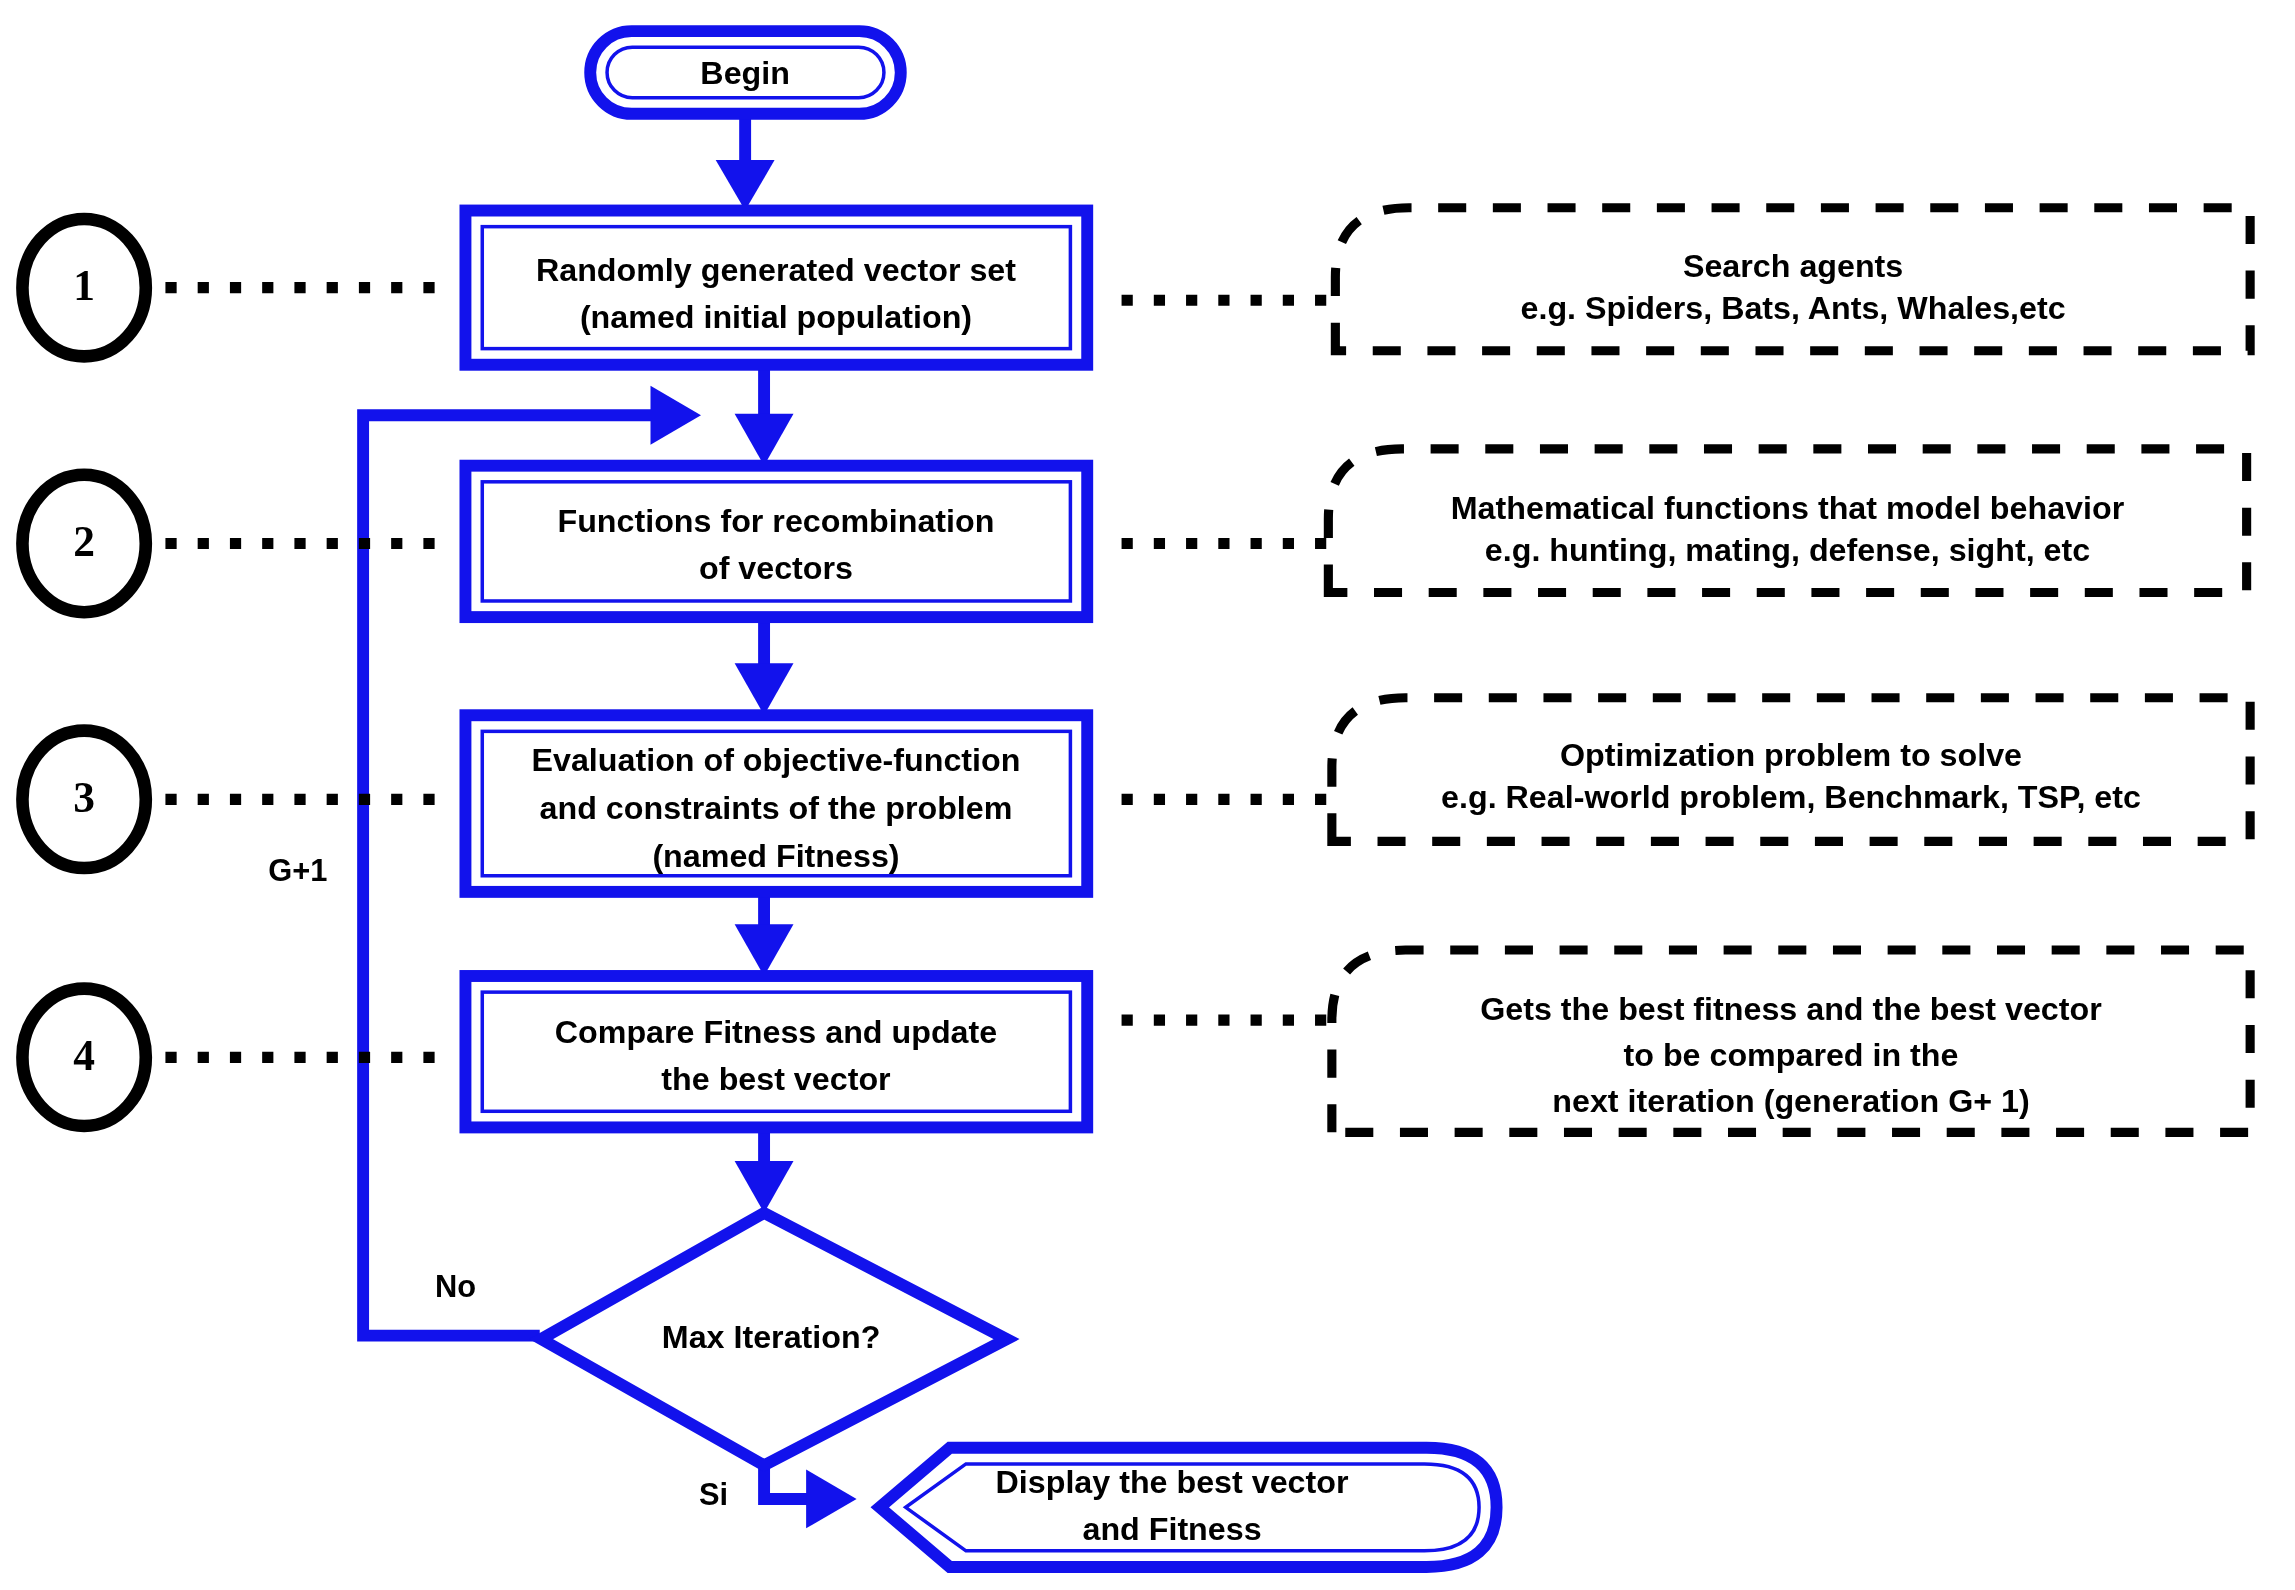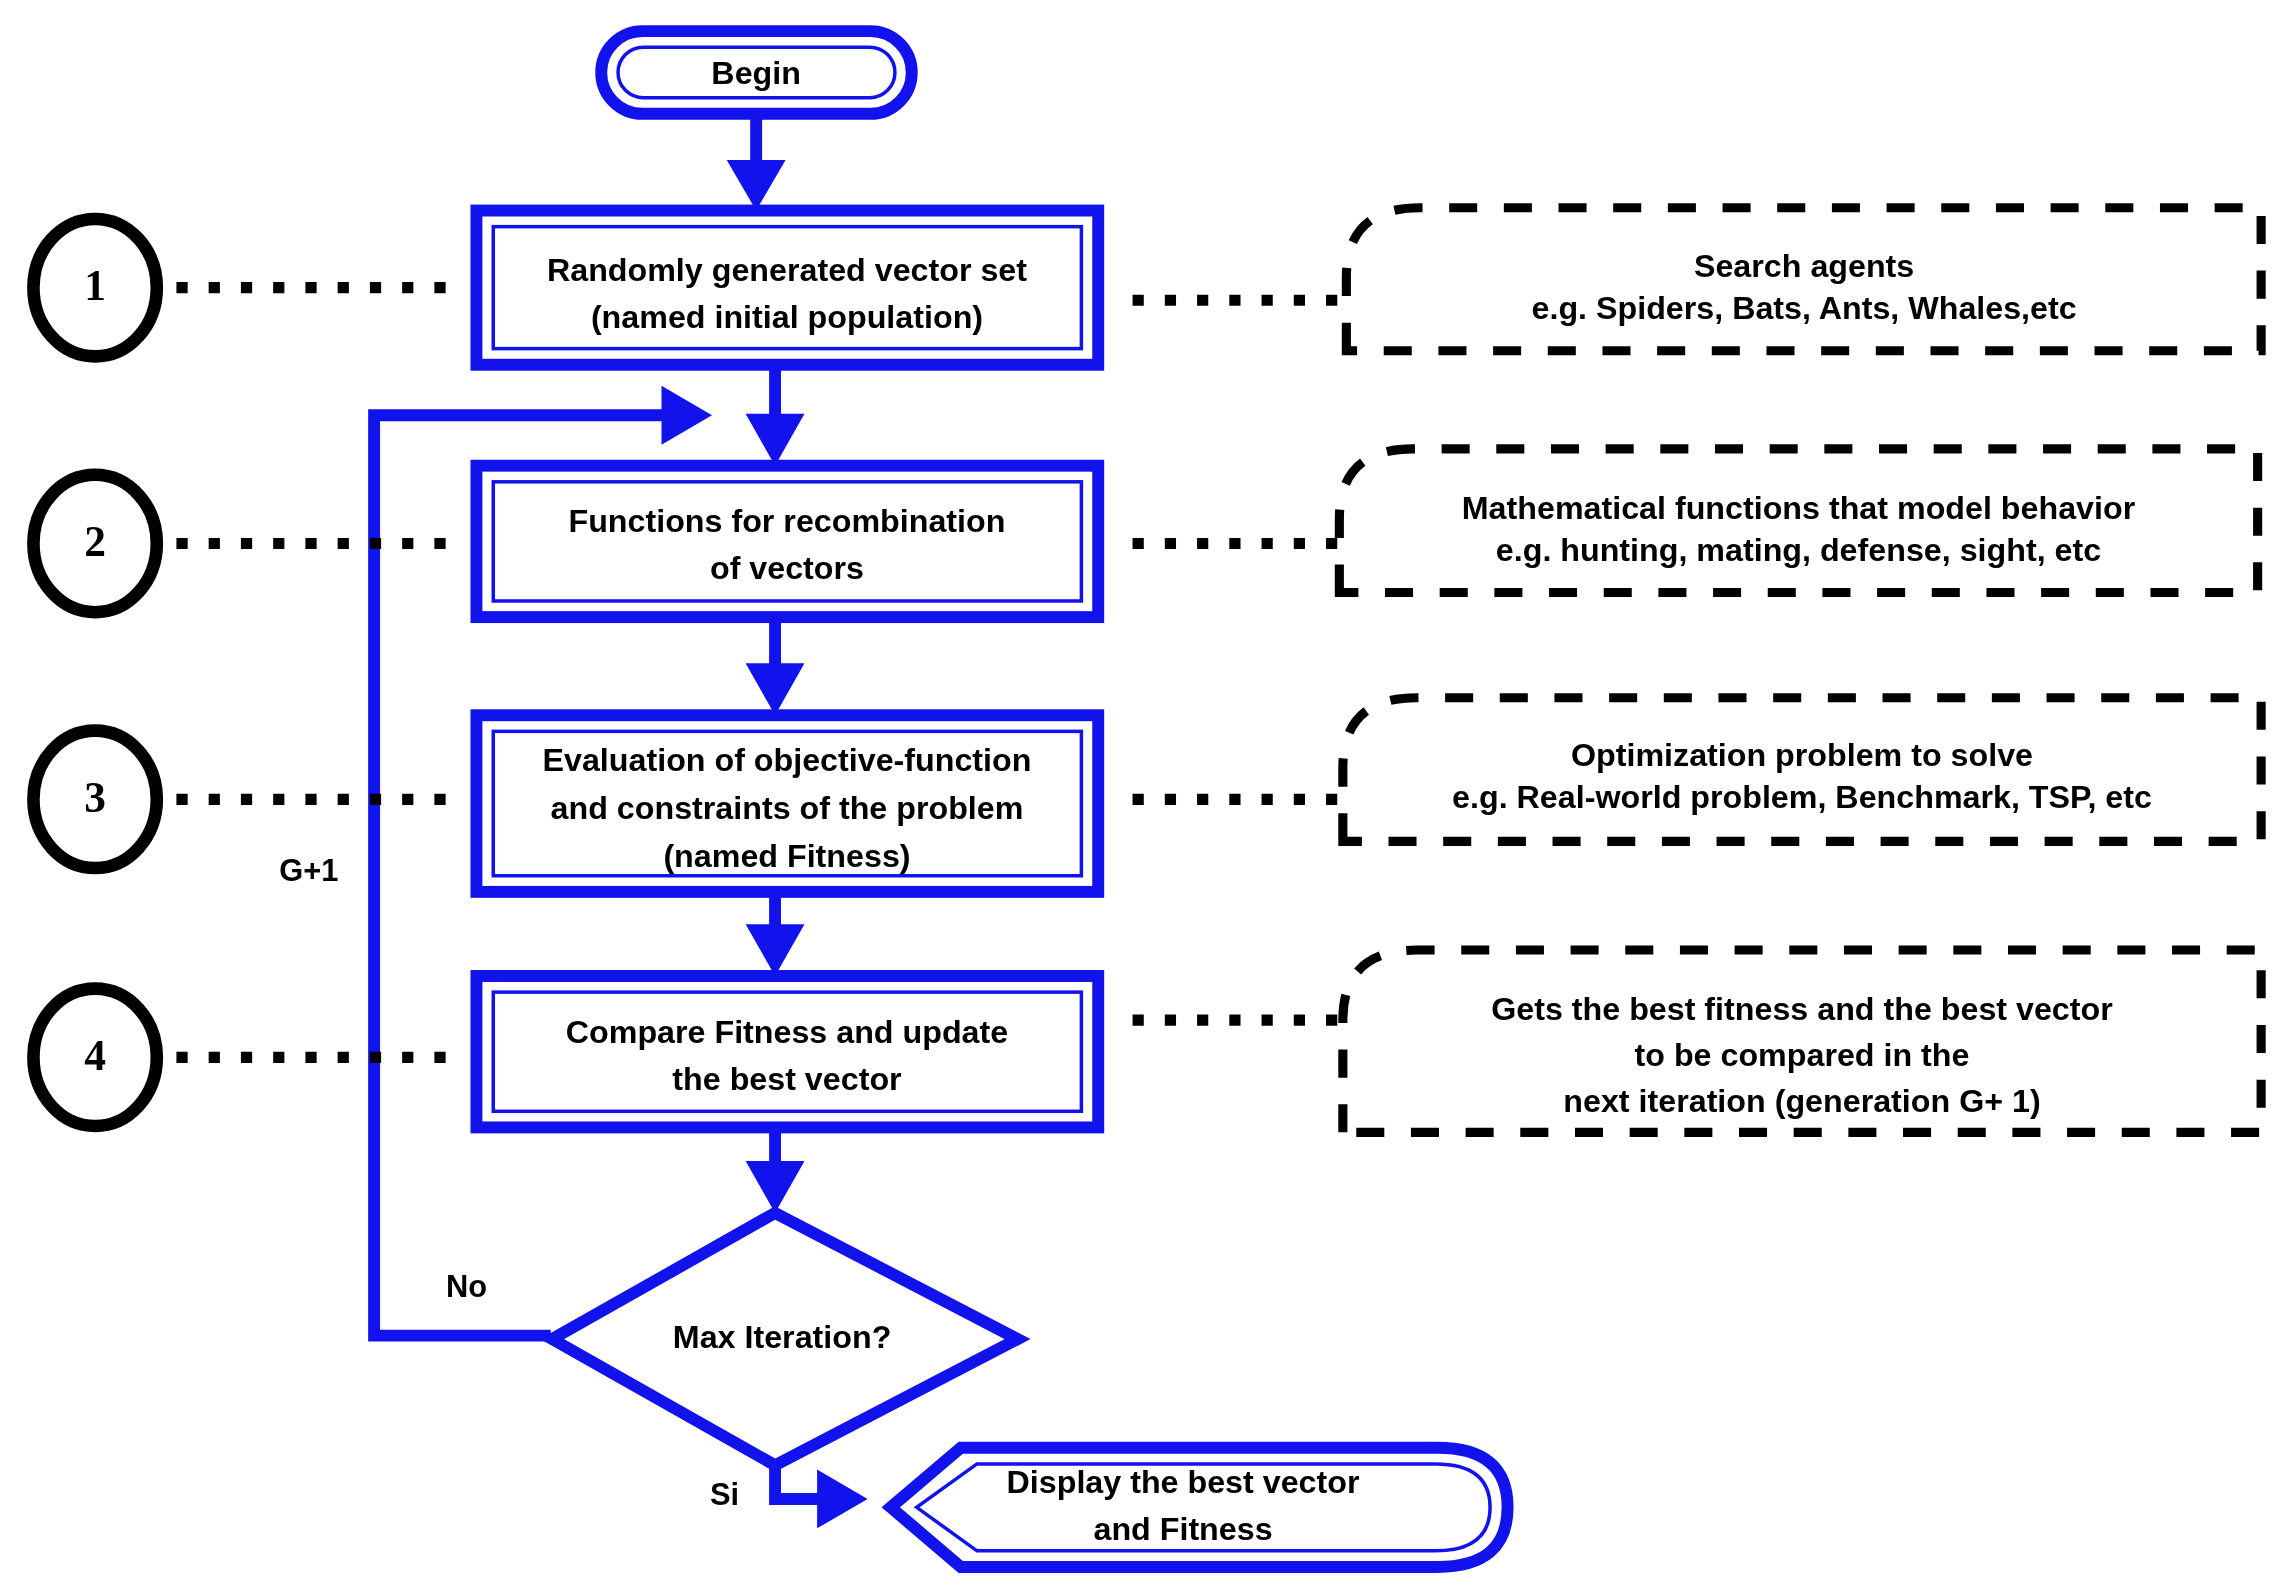--- a/index.html
+++ b/index.html
@@ -10,21 +10,20 @@
   body {
     width: 2295px;
     height: 1591px;
     font-family: "Liberation Sans", sans-serif;
     overflow: hidden;
   }
   #flow-root {
     position: relative;
     width: 1902px;
     height: 1591px;
-    padding-left: 11px;
   }
   svg#flow-svg {
     display: block;
     width: 2295px;
     height: 1591px;
   }
   .shape-stroke {
     fill: #ffffff;
     stroke: #1212ec;
     stroke-width: 17;

